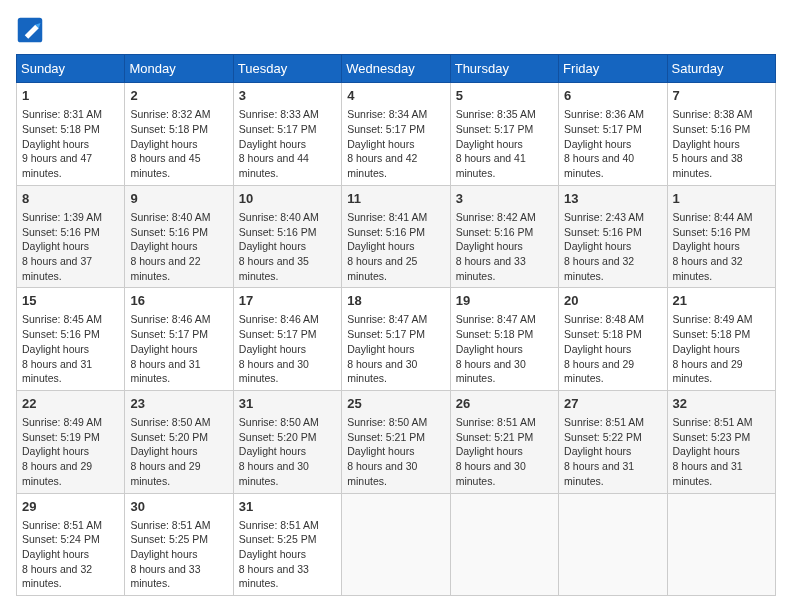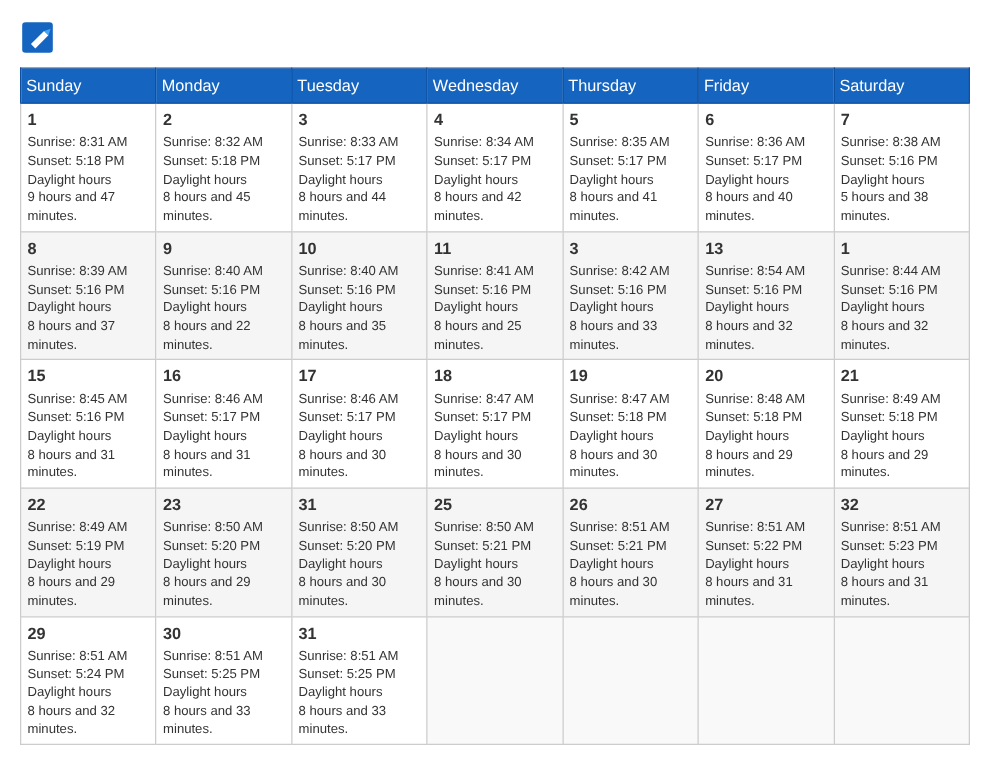--- a/index.html
+++ b/index.html
@@ -121,26 +121,26 @@
   <tr>
         <td><span class="day-number">1</span><span>Sunrise: 8:31 AM</span><br><span>Sunset: 5:18 PM</span><br><span>Daylight hours</span><br><span>9 hours and 47 minutes.</span></td>
         <td><span class="day-number">2</span><span>Sunrise: 8:32 AM</span><br><span>Sunset: 5:18 PM</span><br><span>Daylight hours</span><br><span>8 hours and 45 minutes.</span></td>
         <td><span class="day-number">3</span><span>Sunrise: 8:33 AM</span><br><span>Sunset: 5:17 PM</span><br><span>Daylight hours</span><br><span>8 hours and 44 minutes.</span></td>
         <td><span class="day-number">4</span><span>Sunrise: 8:34 AM</span><br><span>Sunset: 5:17 PM</span><br><span>Daylight hours</span><br><span>8 hours and 42 minutes.</span></td>
         <td><span class="day-number">5</span><span>Sunrise: 8:35 AM</span><br><span>Sunset: 5:17 PM</span><br><span>Daylight hours</span><br><span>8 hours and 41 minutes.</span></td>
         <td><span class="day-number">6</span><span>Sunrise: 8:36 AM</span><br><span>Sunset: 5:17 PM</span><br><span>Daylight hours</span><br><span>8 hours and 40 minutes.</span></td>
         <td><span class="day-number">7</span><span>Sunrise: 8:38 AM</span><br><span>Sunset: 5:16 PM</span><br><span>Daylight hours</span><br><span>5 hours and 38 minutes.</span></td>
       </tr>
       <tr>
-        <td><span class="day-number">8</span><span>Sunrise: 8:39 AM</span><br><span>Sunset: 5:16 PM</span><br><span>Daylight hours</span><br><span>8 hours and 37 minutes.</span></td>
+        <td><span class="day-number">8</span><span>Sunrise: 1:39 AM</span><br><span>Sunset: 5:16 PM</span><br><span>Daylight hours</span><br><span>8 hours and 37 minutes.</span></td>
         <td><span class="day-number">9</span><span>Sunrise: 8:40 AM</span><br><span>Sunset: 5:16 PM</span><br><span>Daylight hours</span><br><span>8 hours and 22 minutes.</span></td>
         <td><span class="day-number">10</span><span>Sunrise: 8:40 AM</span><br><span>Sunset: 5:16 PM</span><br><span>Daylight hours</span><br><span>8 hours and 35 minutes.</span></td>
         <td><span class="day-number">11</span><span>Sunrise: 8:41 AM</span><br><span>Sunset: 5:16 PM</span><br><span>Daylight hours</span><br><span>8 hours and 25 minutes.</span></td>
         <td><span class="day-number">3</span><span>Sunrise: 8:42 AM</span><br><span>Sunset: 5:16 PM</span><br><span>Daylight hours</span><br><span>8 hours and 33 minutes.</span></td>
-        <td><span class="day-number">13</span><span>Sunrise: 8:54 AM</span><br><span>Sunset: 5:16 PM</span><br><span>Daylight hours</span><br><span>8 hours and 32 minutes.</span></td>
+        <td><span class="day-number">13</span><span>Sunrise: 2:43 AM</span><br><span>Sunset: 5:16 PM</span><br><span>Daylight hours</span><br><span>8 hours and 32 minutes.</span></td>
         <td><span class="day-number">1</span><span>Sunrise: 8:44 AM</span><br><span>Sunset: 5:16 PM</span><br><span>Daylight hours</span><br><span>8 hours and 32 minutes.</span></td>
       </tr>
       <tr>
         <td><span class="day-number">15</span><span>Sunrise: 8:45 AM</span><br><span>Sunset: 5:16 PM</span><br><span>Daylight hours</span><br><span>8 hours and 31 minutes.</span></td>
         <td><span class="day-number">16</span><span>Sunrise: 8:46 AM</span><br><span>Sunset: 5:17 PM</span><br><span>Daylight hours</span><br><span>8 hours and 31 minutes.</span></td>
         <td><span class="day-number">17</span><span>Sunrise: 8:46 AM</span><br><span>Sunset: 5:17 PM</span><br><span>Daylight hours</span><br><span>8 hours and 30 minutes.</span></td>
         <td><span class="day-number">18</span><span>Sunrise: 8:47 AM</span><br><span>Sunset: 5:17 PM</span><br><span>Daylight hours</span><br><span>8 hours and 30 minutes.</span></td>
         <td><span class="day-number">19</span><span>Sunrise: 8:47 AM</span><br><span>Sunset: 5:18 PM</span><br><span>Daylight hours</span><br><span>8 hours and 30 minutes.</span></td>
         <td><span class="day-number">20</span><span>Sunrise: 8:48 AM</span><br><span>Sunset: 5:18 PM</span><br><span>Daylight hours</span><br><span>8 hours and 29 minutes.</span></td>
         <td><span class="day-number">21</span><span>Sunrise: 8:49 AM</span><br><span>Sunset: 5:18 PM</span><br><span>Daylight hours</span><br><span>8 hours and 29 minutes.</span></td>

